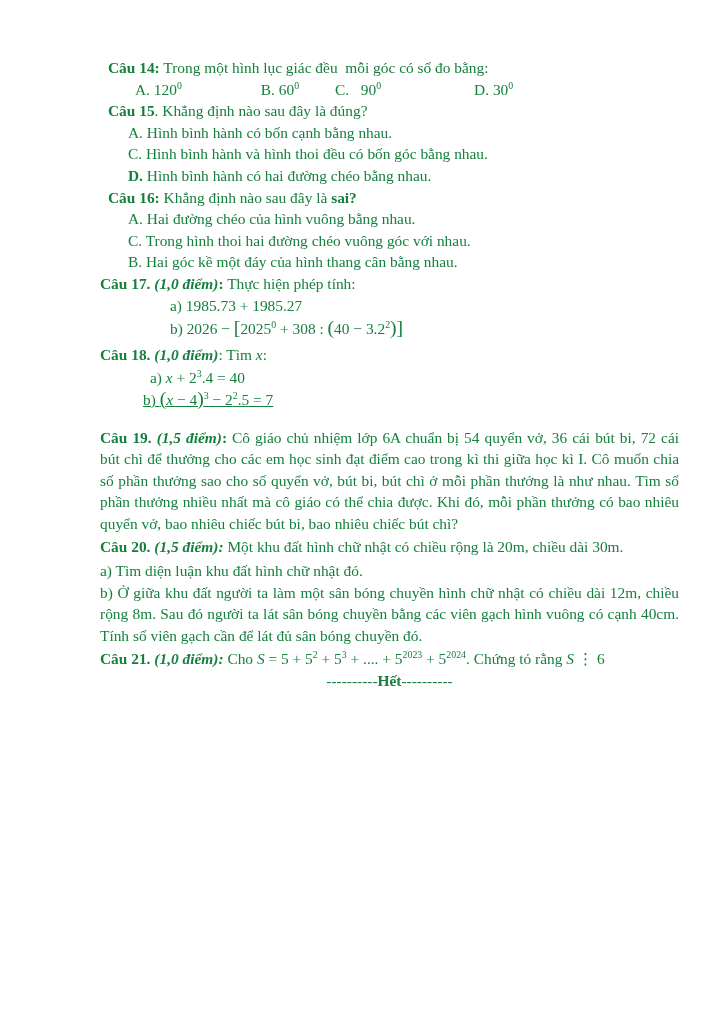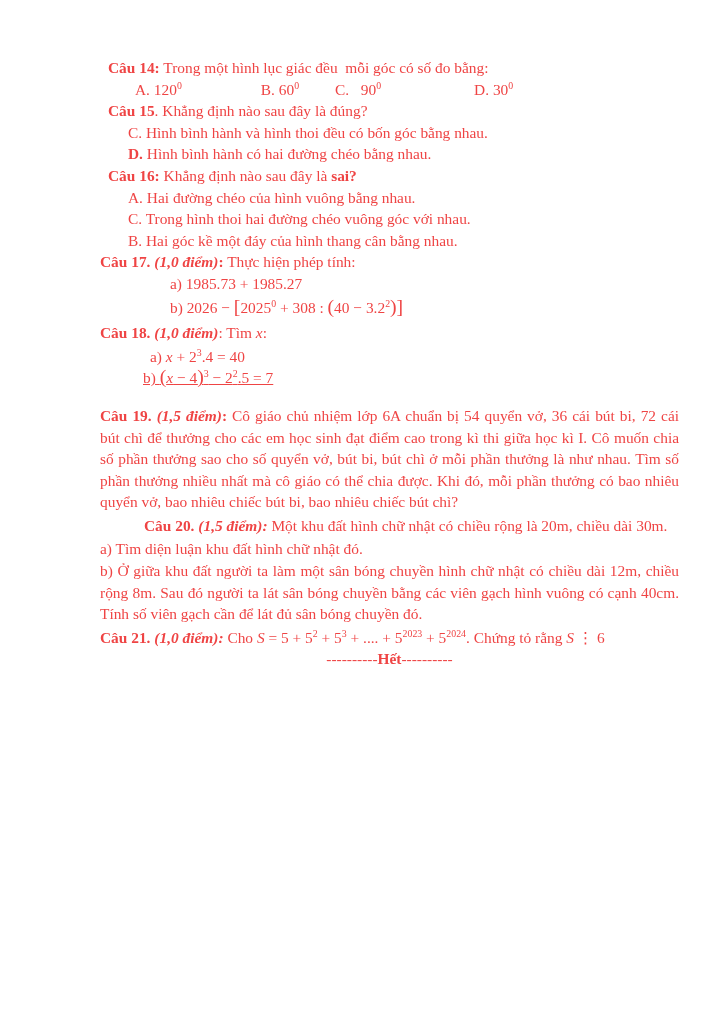--- a/index.html
+++ b/index.html
@@ -2,21 +2,21 @@
 <html><head>
 <meta charset="utf-8">
 <style>
   html,body{margin:0;padding:0;background:#ffffff;}
   #page{
     width:725px;
     height:964px;
     box-sizing:border-box;
     padding:57px 46px 20px 100px;
     background:#ffffff;
-    color:#ef4444;
+    color:#15803d;
     font-family:"Liberation Serif","DejaVu Serif",serif;
     font-size:15.4px;
     overflow:hidden;
   }
   .line{margin:0;line-height:21.6px;min-height:21.6px;white-space:pre-wrap;}
   .justify{text-align:justify;white-space:normal;}
   .center{text-align:center;}
   .b{font-weight:700;}
   .bi{font-weight:700;font-style:italic;}
   .i{font-style:italic;}
@@ -26,32 +26,33 @@
   .gap{display:inline-block;height:1px;}
 </style>
 </head>
 <body>
 
 <div id="page">
   <div id="doc-body">
       <div class="line" style="padding-left: 8px;"><span class="b">Câu 14:</span><span class="n"> Trong một hình lục giác đều  mỗi góc có số đo bằng:</span></div>
       <div class="line" style="padding-left: 35px;"><span class="n">A. 120</span><sup class="sup">0</sup><span class="gap" style="width: 79px;"></span><span class="n">B. 60</span><sup class="sup">0</sup><span class="gap" style="width: 36px;"></span><span class="n">C.   90</span><sup class="sup">0</sup><span class="gap" style="width: 93px;"></span><span class="n">D. 30</span><sup class="sup">0</sup></div>
       <div class="line" style="padding-left: 8px;"><span class="b">Câu 15</span><span class="n">. Khẳng định nào sau đây là đúng?</span></div>
+      <div class="line" style="padding-left: 28px;"><span class="n">A. Hình bình hành có bốn cạnh bằng nhau.</span></div>
       <div class="line" style="padding-left: 28px;"><span class="n">C. Hình bình hành và hình thoi đều có bốn góc bằng nhau.</span></div>
       <div class="line" style="padding-left: 28px;"><span class="b">D.</span><span class="n"> Hình bình hành có hai đường chéo bằng nhau.</span></div>
       <div class="line" style="padding-left: 8px;"><span class="b">Câu 16:</span><span class="n"> Khẳng định nào sau đây là </span><span class="b">sai?</span></div>
       <div class="line" style="padding-left: 28px;"><span class="n">A. Hai đường chéo của hình vuông bằng nhau.</span></div>
       <div class="line" style="padding-left: 28px;"><span class="n">C. Trong hình thoi hai đường chéo vuông góc với nhau.</span></div>
       <div class="line" style="padding-left: 28px;"><span class="n">B. Hai góc kề một đáy của hình thang cân bằng nhau.</span></div>
       <div class="line"><span class="b">Câu 17. </span><span class="bi">(1,0 điểm)</span><span class="b">:</span><span class="n"> Thực hiện phép tính:</span></div>
       <div class="line" style="padding-left: 70px;"><span class="n">a) </span><span class="n">1985.73 + 1985.27</span></div>
       <div class="line" style="padding-left: 70px; margin-top: 2px; margin-bottom: 4px;"><span class="n">b) </span><span class="n">2026 − </span><span class="lg">[</span><span class="n">2025</span><sup class="sup">0</sup><span class="n"> + 308 : </span><span class="lg">(</span><span class="n">40 − 3.2</span><sup class="sup">2</sup><span class="lg">)</span><span class="lg">]</span></div>
       <div class="line"><span class="b">Câu 18. </span><span class="bi">(1,0 điểm)</span><span class="n">: Tìm </span><span class="i">x</span><span class="n">:</span></div>
       <div class="line" style="padding-left: 50px; margin-top: 2px;"><span class="n">a) </span><span class="i">x</span><span class="n"> + 2</span><sup class="sup">3</sup><span class="n">.4 = 40</span></div>
       <div class="line" style="padding-left: 43px; margin-bottom: 16px; text-decoration: underline;"><span class="n">b) </span><span class="lg">(</span><span class="i">x</span><span class="n"> − 4</span><span class="lg">)</span><sup class="sup">3</sup><span class="n"> − 2</span><sup class="sup">2</sup><span class="n">.5 = 7</span></div>
       <div class="line justify"><span class="b">Câu 19. </span><span class="bi">(1,5 điểm)</span><span class="b">:</span><span class="n"> Cô giáo chủ nhiệm lớp 6A chuẩn bị 54 quyển vở, 36 cái bút bi, 72 cái bút chì để thưởng cho các em học sinh đạt điểm cao trong kì thi giữa học kì I. Cô muốn chia số phần thưởng sao cho số quyển vở, bút bi, bút chì ở mỗi phần thưởng là như nhau. Tìm số phần thưởng nhiều nhất mà cô giáo có thể chia được. Khi đó, mỗi phần thưởng có bao nhiêu quyển vở, bao nhiêu chiếc bút bi, bao nhiêu chiếc bút chì?</span></div>
-      <div class="line" style="margin-top: 2px; margin-left: 44px;"><span class="b">Câu 20. </span><span class="bi">(1,5 điểm):</span><span class="n"> Một khu đất hình chữ nhật có chiều rộng là 20m, chiều dài 30m.</span></div>
+      <div class="line" style="margin-top: 2px;"><span class="b">Câu 20. </span><span class="bi">(1,5 điểm):</span><span class="n"> Một khu đất hình chữ nhật có chiều rộng là 20m, chiều dài 30m.</span></div>
       <div class="line" style="margin-top: 2px;"><span class="n">a) Tìm diện luận khu đất hình chữ nhật đó.</span></div>
       <div class="line justify"><span class="n">b) Ở giữa khu đất người ta làm một sân bóng chuyền hình chữ nhật có chiều dài 12m, chiều rộng 8m. Sau đó người ta lát sân bóng chuyền bằng các viên gạch hình vuông có cạnh 40cm. Tính số viên gạch cần để lát đủ sân bóng chuyền đó.</span></div>
       <div class="line" style="margin-top: 2px;"><span class="b">Câu 21. </span><span class="bi">(1,0 điểm):</span><span class="n"> Cho </span><span class="i">S</span><span class="n"> = 5 + 5</span><sup class="sup">2</sup><span class="n"> + 5</span><sup class="sup">3</sup><span class="n"> + .... + 5</span><sup class="sup">2023</sup><span class="n"> + 5</span><sup class="sup">2024</sup><span class="n">. Chứng tỏ rằng </span><span class="i">S</span><span class="n"> ⋮ 6</span></div>
       <div class="line center"><span class="n">----------</span><span class="b">Hết</span><span class="n">----------</span></div>
     </div>
 </div>
 
 </body></html>

